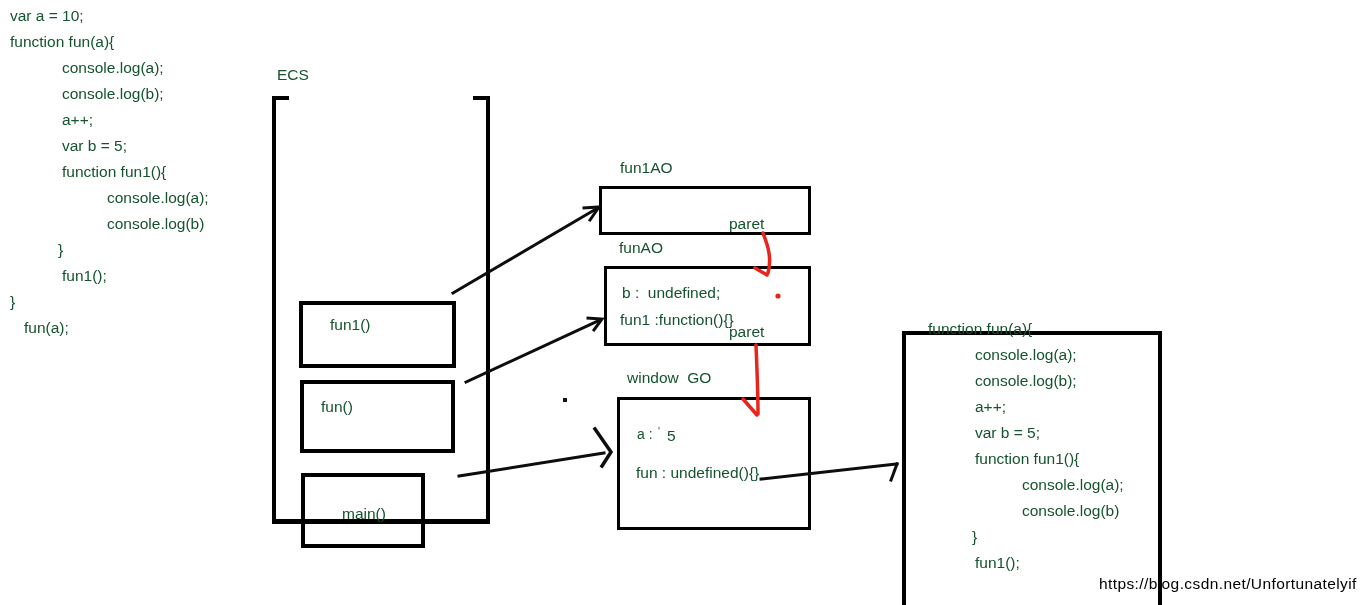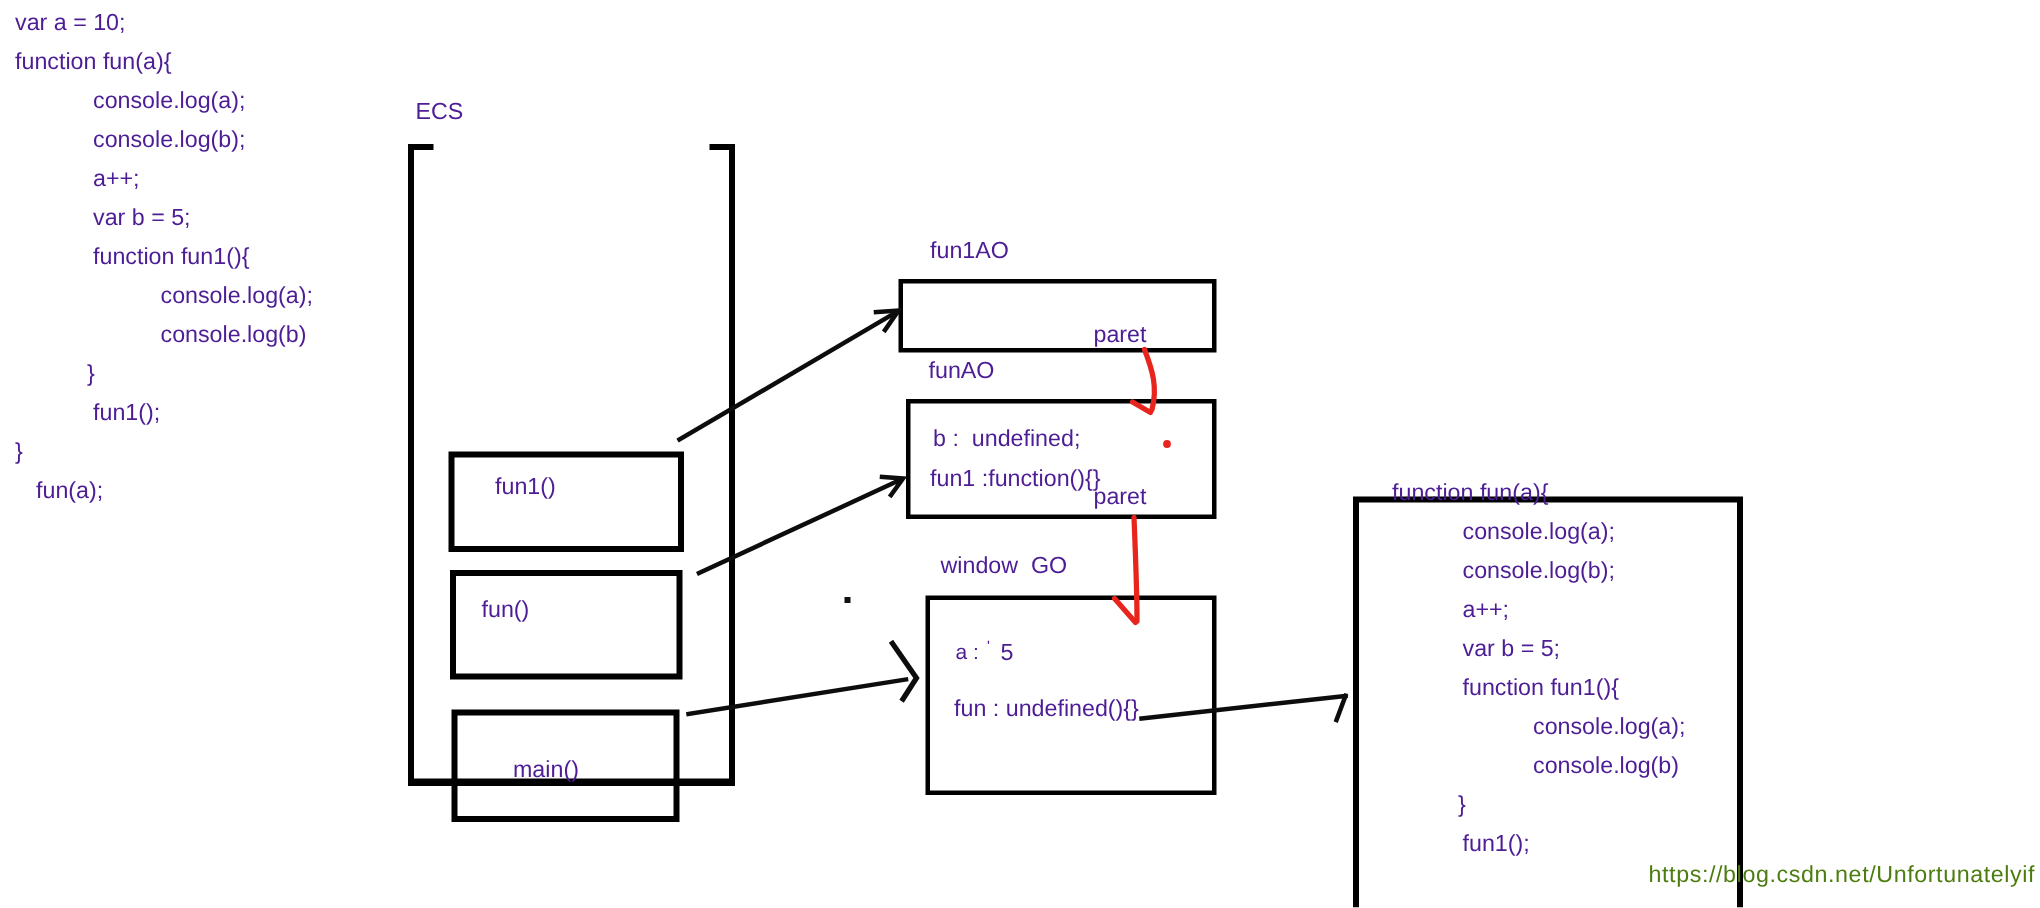--- a/index.html
+++ b/index.html
@@ -1,20 +1,20 @@
 <!DOCTYPE html>
 <html><head>
 <meta charset="utf-8">
 <style>
   html,body{margin:0;padding:0;background:#fff;}
   .canvas{
     position:relative;width:1360px;height:605px;background:#ffffff;
     font-family:"Liberation Sans",sans-serif;color:#000;overflow:hidden;
   }
-  .txt{position:absolute;white-space:pre;font-size:15.5px;line-height:18px;color:#4c1d95;}
+  .txt{position:absolute;white-space:pre;font-size:15.5px;line-height:18px;color:#14532d;}
   .small{font-size:14px;}
   .tiny{font-size:10px;}
   .box{position:absolute;border:3px solid #000;box-sizing:border-box;background:transparent;}
   .thick{border-width:4px;margin-top:40px;}
   .bar{position:absolute;background:#000;}
   .overlay{position:absolute;left:0;top:0;pointer-events:none;}
   .watermark{position:absolute;font-size:15.5px;letter-spacing:.4px;}
 </style>
 </head>
 <body>
@@ -44,21 +44,21 @@
     <div class="bar" style="left:272px;top:96px;width:17px;height:4px"></div>
     <div class="bar" style="left:473px;top:96px;width:17px;height:4px"></div>
     <div class="bar" style="left:272px;top:519px;width:218px;height:5px"></div>
 
     <div class="box thick" style="left:299px;top:261px;width:157px;height:67px">
       <div class="txt" style="left:27px;top:11px">fun1()</div>
     </div>
     <div class="box thick" style="left:300px;top:340px;width:155px;height:73px">
       <div class="txt" style="left:17px;top:14px">fun()</div>
     </div>
-    <div class="box thick" style="left:301px;top:433px;width:152px;height:75px">
+    <div class="box thick" style="left:301px;top:433px;width:124px;height:75px">
       <div class="txt" style="left:37px;top:28px">main()</div>
     </div>
   </div>
 
   <div>
     <div class="txt" style="left:620px;top:159px">fun1AO</div>
     <div class="box" style="left:599px;top:186px;width:212px;height:49px"></div>
     <div class="txt" style="left:729px;top:215px">paret</div>
   </div>
 
@@ -86,21 +86,21 @@
     <div class="txt" style="left:975px;top:372px">console.log(b);</div>
     <div class="txt" style="left:975px;top:398px">a++;</div>
     <div class="txt" style="left:975px;top:424px">var b = 5;</div>
     <div class="txt" style="left:975px;top:450px">function fun1(){</div>
     <div class="txt" style="left:1022px;top:476px">console.log(a);</div>
     <div class="txt" style="left:1022px;top:502px">console.log(b)</div>
     <div class="txt" style="left:972px;top:528px">}</div>
     <div class="txt" style="left:975px;top:554px">fun1();</div>
   </div>
 
-  <div class="watermark" style="left:1099px;top:575px;color:#4d7c0f">https://blog.csdn.net/Unfortunatelyif</div>
+  <div class="watermark" style="left:1099px;top:575px;color:#000000">https://blog.csdn.net/Unfortunatelyif</div>
 
   <svg class="overlay" width="1360" height="605" viewBox="0 0 1360 605">
 
     <g stroke="#0d0d0d" stroke-width="3" fill="none" stroke-linecap="square">
       <line x1="453" y1="293" x2="596" y2="209"></line>
       <polyline points="590,220 599,207 584,208"></polyline>
 
       <line x1="466" y1="382" x2="600" y2="320"></line>
       <polyline points="594,330 602,319 588,318"></polyline>
 

